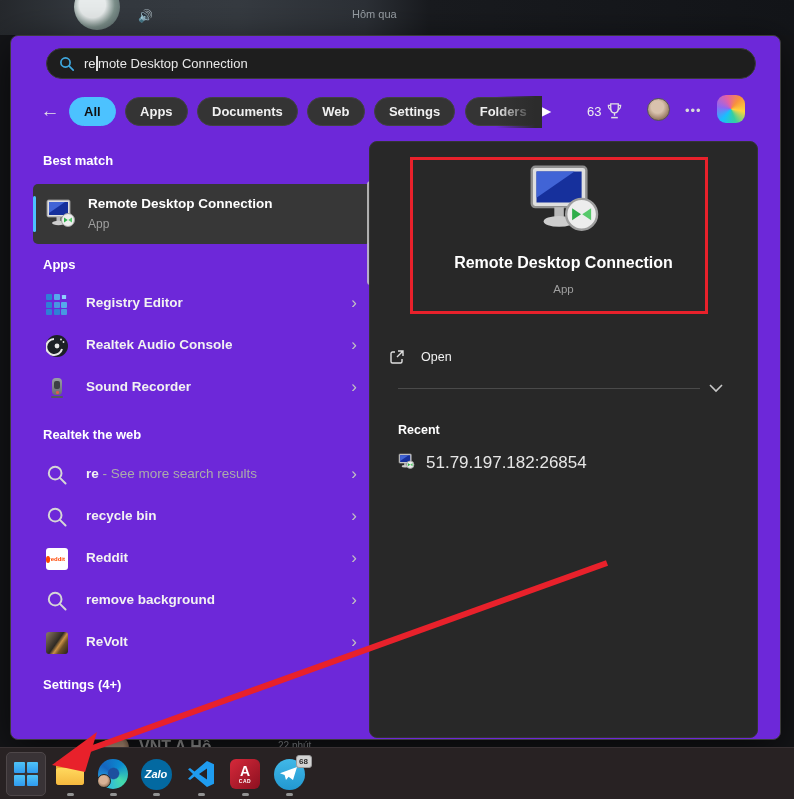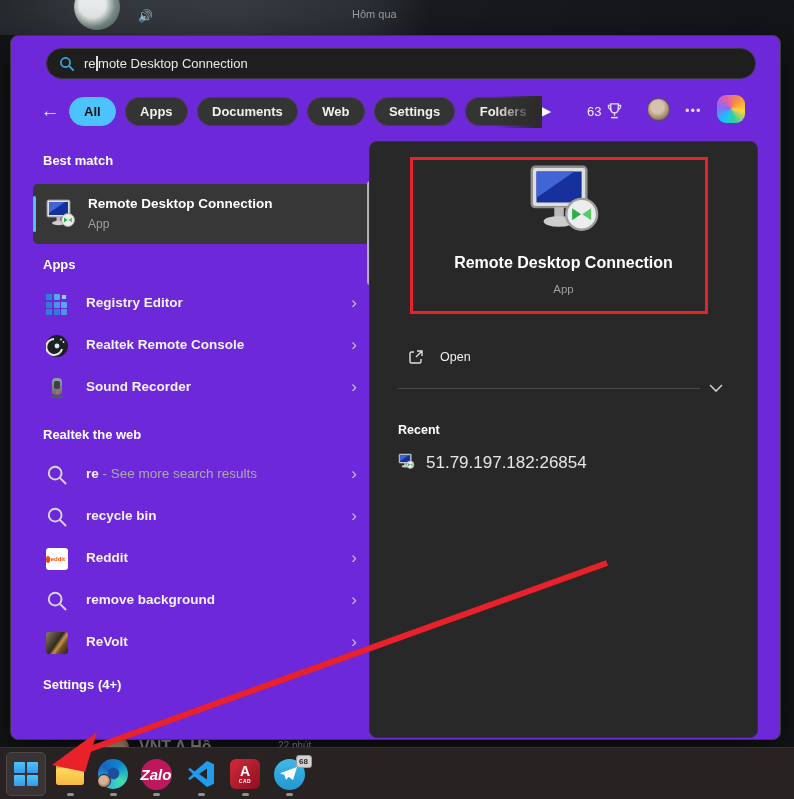--- a/index.html
+++ b/index.html
@@ -96,21 +96,21 @@
   
   .revolt { border-radius:3px; background:
     linear-gradient(125deg,#8a7a66 0%,#54483a 30%,#2e2a24 48%,#c99046 60%,#6d4f26 72%,#241f1a 100%); }
 
   
   .rpanel { position:absolute; left:358px; top:105px; width:389px; height:597px; background:#282828;
     border:1px solid #343434; border-radius:8px; }
   .hero-icon { position:absolute; left:157px; top:22px; width:76px; height:72px; }
   .hero-title { position:absolute; left:0; top:112px; width:100%; text-align:center; font-size:16px; font-weight:700; color:#fff; }
   .hero-sub { position:absolute; left:0; top:141px; width:100%; text-align:center; font-size:11.5px; color:#9f9f9f; }
-  .open-row { position:absolute; left:26px; top:200px; width:352px; height:32px; border-radius:4px; }
+  .open-row { position:absolute; left:7px; top:200px; width:352px; height:32px; border-radius:4px; }
   .open-row svg { position:absolute; left:12px; top:7px; }
   .open-label { position:absolute; left:44px; top:8px; font-size:12.5px; color:#f0f0f0; }
   .rdivider { position:absolute; left:28px; top:246px; width:302px; height:1px; background:#4a4a4a; }
   .rchev { position:absolute; left:336px; top:237px; width:20px; height:18px; color:#c8c8c8; }
   .recent-h { position:absolute; left:28px; top:281px; font-size:12.5px; font-weight:700; color:#fff; }
   .rrow { position:absolute; left:18px; width:352px; height:28px; border-radius:4px; }
   .rrow .sic { position:absolute; left:10px; top:5px; width:17px; height:17px; }
   .rrow .rtxt { position:absolute; left:38px; top:5px; font-size:17px; font-weight:400; color:#e6e6e6; }
 
   
@@ -137,22 +137,22 @@
   .folder .front { position:absolute; left:1px; top:7px; width:28px; height:17px; border-radius:2px 2px 3px 3px;
     background:linear-gradient(180deg,#ffd95e,#f5b83e); }
 
   .edge { position:relative; width:30px; height:30px; border-radius:50%;
     background:conic-gradient(from 130deg,#45dbab,#2bb3e8,#1565c0,#0b8bd0,#45dbab); }
   .edge .hole { position:absolute; left:9px; top:8px; width:13px; height:13px; border-radius:50%;
     background:radial-gradient(circle,#1d4f9e 0 55%, rgba(29,79,158,0) 70%); }
   .edge .eavatar { position:absolute; left:-1px; top:15px; width:14px; height:14px; border-radius:50%;
     border:1px solid #222; background:radial-gradient(circle at 45% 40%, #d9b296 0 40%, #8a6a50 80%); }
 
-  .zalo { width:31px; height:31px; border-radius:50%; background:#be185d; display:flex; align-items:center;
-    justify-content:center; color:#fff; font-weight:700; font-style:italic; font-size:15px;text-align:center; }
+  .zalo { width:31px; height:31px; border-radius:50%; background:#0369a1; display:flex; align-items:center;
+    justify-content:center; color:#fff; font-weight:700; font-style:italic; font-size:11px;text-align:center; }
 
   .acad { width:30px; height:30px; border-radius:6px; background:linear-gradient(135deg,#d6293a,#8c1020);
     display:flex; flex-direction:column; align-items:center; justify-content:center; color:#fff; }
   .acad .a { font-size:14px; font-weight:700; line-height:13px; }
   .acad .cad { font-size:5px; font-weight:700; letter-spacing:.5px; }
 
   .tele { position:relative; width:31px; height:31px; border-radius:50%; background:linear-gradient(180deg,#41b8e8,#2298d0); }
   .tele svg { position:absolute; left:5px; top:7px; }
   .tele .badge { position:absolute; right:-7px; top:-4px; background:#d3d3d3; color:#2a2a2a; font-size:8px;
     font-weight:700; border-radius:3px; padding:0 2.5px; line-height:11px; border:1px solid #9c9c9c;text-align:center; }
@@ -252,21 +252,21 @@
     <div class="lrow" style="top:289px">
       <span class="ric realtek">
         <svg viewBox="0 0 22 22">
             <circle cx="11" cy="11" r="10" fill="#1c2126"></circle>
         <path d="M8 4 a8 8 0 1 0 8 10" fill="none" stroke="#e8e8e8" stroke-width="2"></path>
         <circle cx="11" cy="11" r="2.4" fill="#e8e8e8"></circle>
         <circle cx="15" cy="4.5" r="0.9" fill="#e8e8e8"></circle>
             <circle cx="17.5" cy="7" r="0.9" fill="#e8e8e8"></circle>
           </svg>
       </span>
-      <span class="rlabel">Realtek Remote Console</span>
+      <span class="rlabel">Realtek Audio Console</span>
       <span class="chev">›</span>
     </div>
     <div class="lrow" style="top:331px">
       <span class="ric sndrec">
         <span class="body"></span>
           <span class="grill"></span>
           <span class="dot"></span>
           <span class="base"></span>
       </span>
       <span class="rlabel">Sound Recorder</span>

